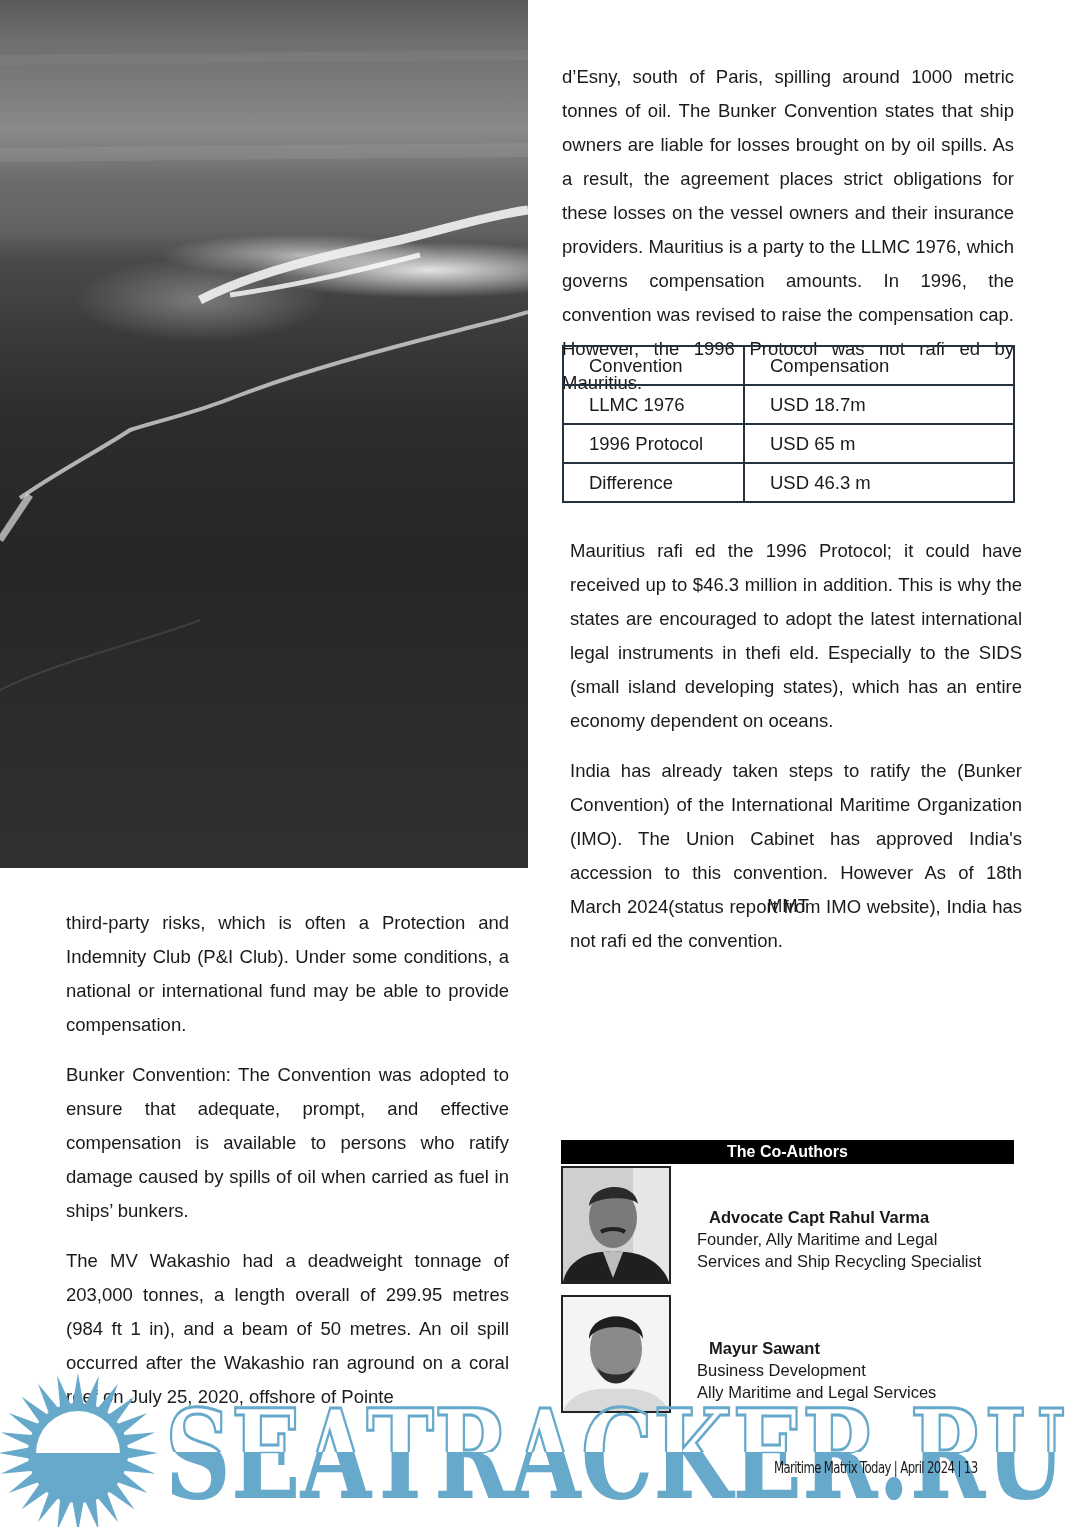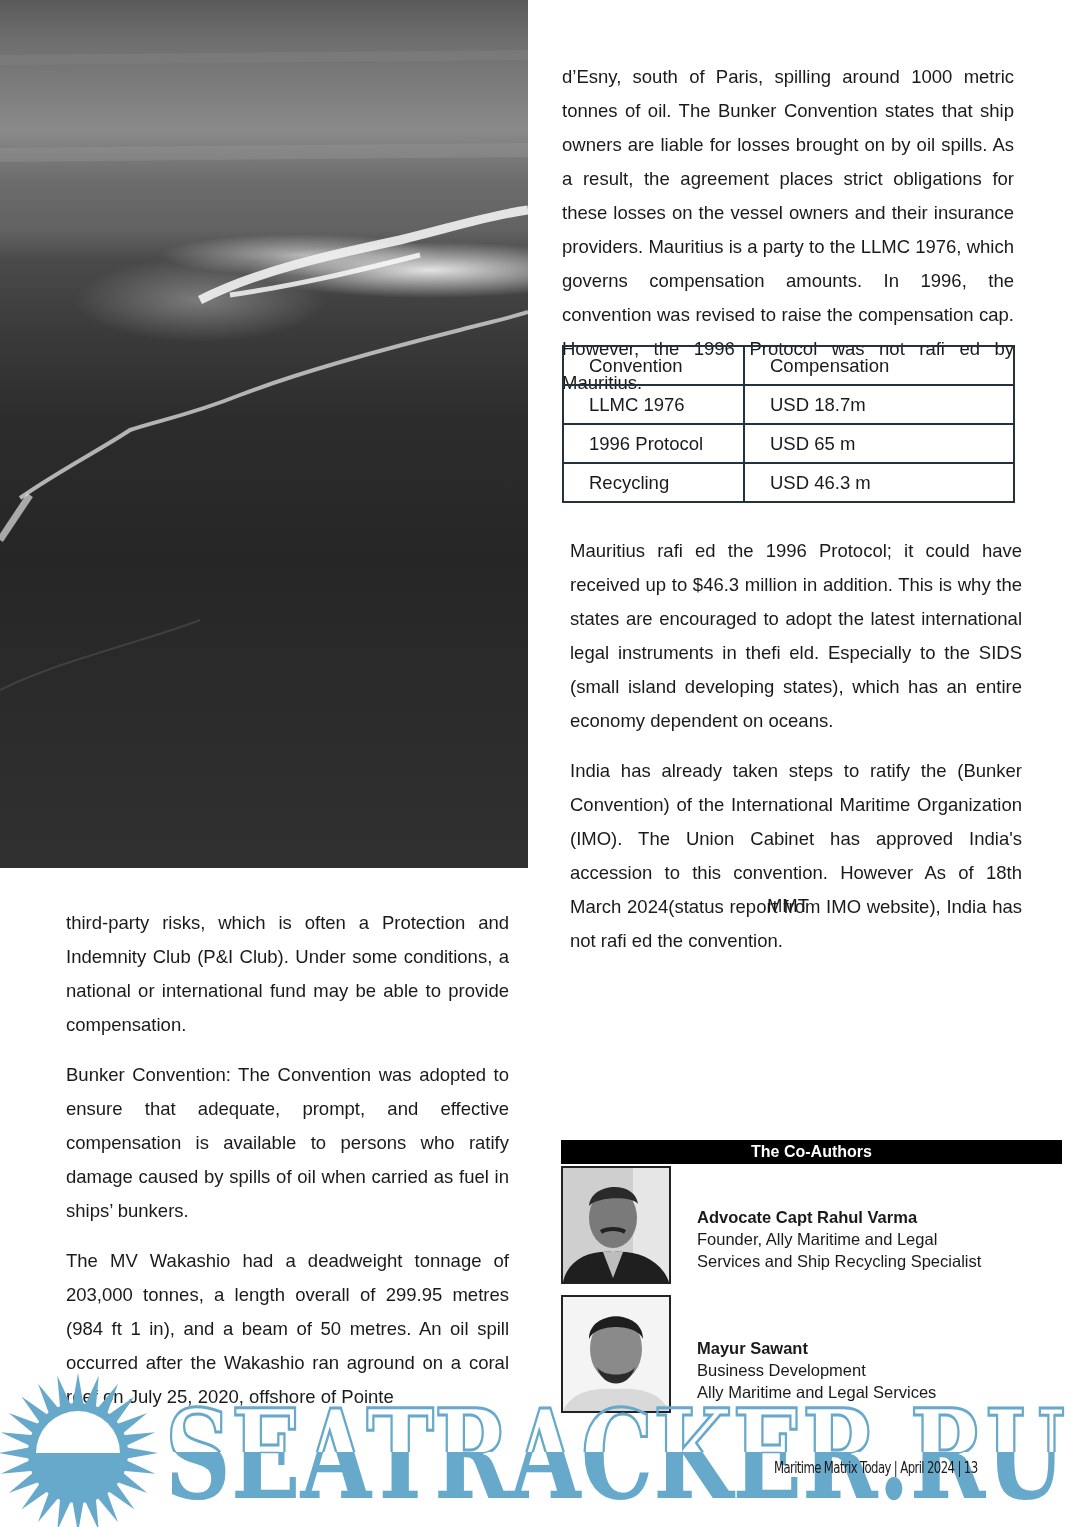--- a/index.html
+++ b/index.html
@@ -24,27 +24,27 @@
 
   
   .conv-table { position: absolute; left: 562px; top: 345px; width: 453px; border-collapse: collapse;
     font-size: 18.5px; }
   .conv-table td { border: 2px solid #24323f; height: 37px; padding: 0 8px 0 25px; vertical-align: middle; }
   .conv-table td:first-child { width: 146px; }
 
   .signoff { position: absolute; left: 562px; width: 452px; top: 895px; text-align: center; font-size: 18.5px; }
 
   
-  .coauthors-header { position: absolute; left: 561px; top: 1140px; width: 501px; height: 24px;
+  .coauthors-header { position: absolute; left: 561px; top: 1140px; width: 453px; height: 24px;
     background: #000; color: #fff; font-weight: bold; text-align: center; font-size: 16px; line-height: 24px; }
   .author { position: absolute; left: 561px; width: 455px; height: 118px; }
   .author .portrait { position: absolute; left: 0; top: 0; width: 106px; height: 114px; border: 2px solid #222;
     background: linear-gradient(180deg, #d8d8d8, #bdbdbd); overflow: hidden; }
   .author .info { position: absolute; left: 136px; font-size: 16.5px; line-height: 22px; }
-  .author .name { font-weight: bold; }
+  .author .name { font-weight: bold; margin-left: 12px; }
   .author-1 { top: 1166px; }
   .author-1 .info { top: 40px; }
   .author-2 { top: 1295px; padding-left: 9px; }
   .author-2 .info { top: 42px; }
 
   
   .footer { position: absolute; left: 774px; top: 1459px; font-size: 15px; color: #1a1a1a;
     font-family: "DejaVu Sans", sans-serif; letter-spacing: -0.8px; transform: scaleX(0.78); transform-origin: left center; white-space: nowrap; }
 
   
@@ -77,21 +77,21 @@
   </tr>
   <tr>
     <td>LLMC 1976</td>
     <td>USD 18.7m</td>
   </tr>
   <tr>
     <td>1996 Protocol</td>
     <td>USD 65 m</td>
   </tr>
   <tr>
-    <td>Recycling</td>
+    <td>Difference</td>
     <td>USD 46.3 m</td>
   </tr>
 </tbody>
   </table>
 
 <div class="col right-col" style="top:534px;margin-left:8px;">
   <p>Mauritius rafi  ed the 1996 Protocol; it could have received up to $46.3 million in addition. This is why the states are encouraged to adopt the latest international legal instruments in thefi  eld. Especially to the SIDS (small island developing states), which has an entire economy dependent on oceans.</p>
   <p>India has already taken steps to ratify the (Bunker Convention) of the International Maritime Organization (IMO). The Union Cabinet has approved India's accession to this convention. However As of 18th March 2024(status report from IMO website), India has not rafi  ed the convention.</p>
 </div>
 

